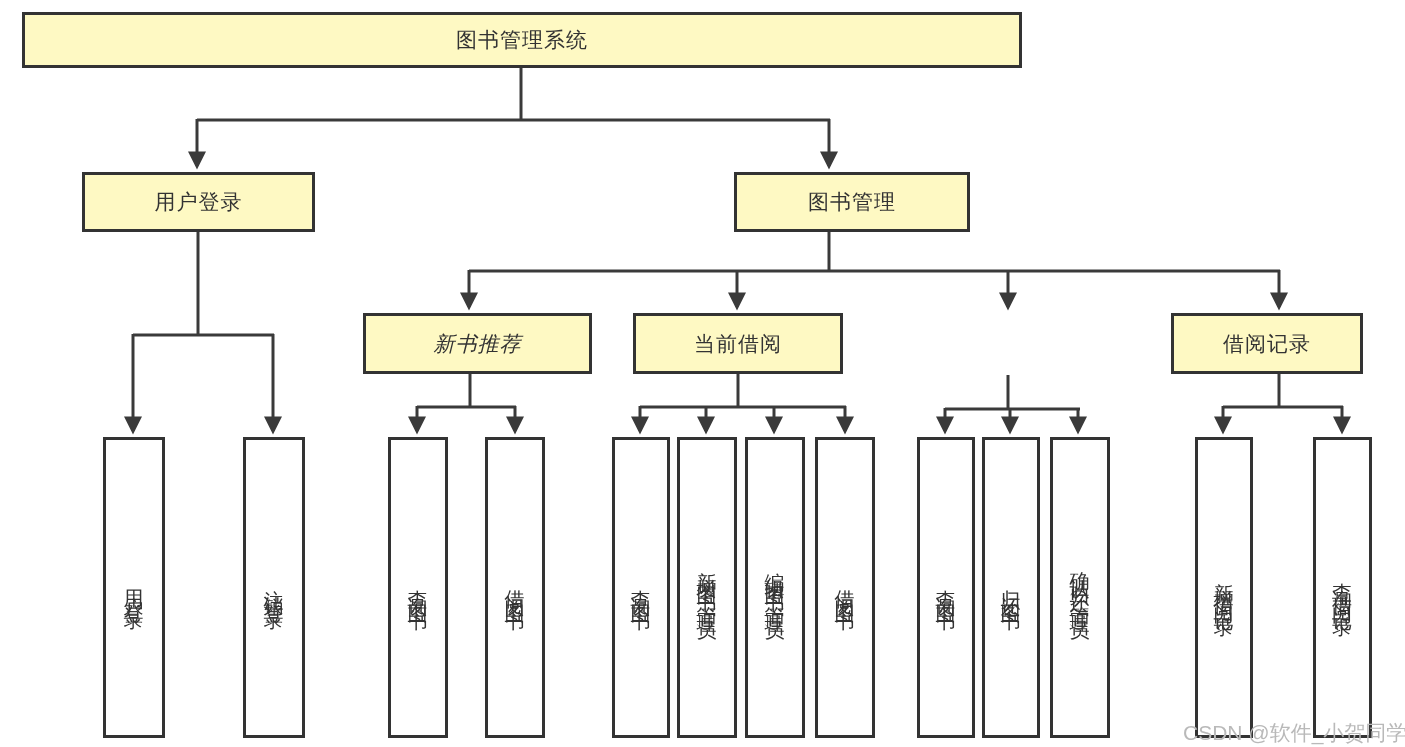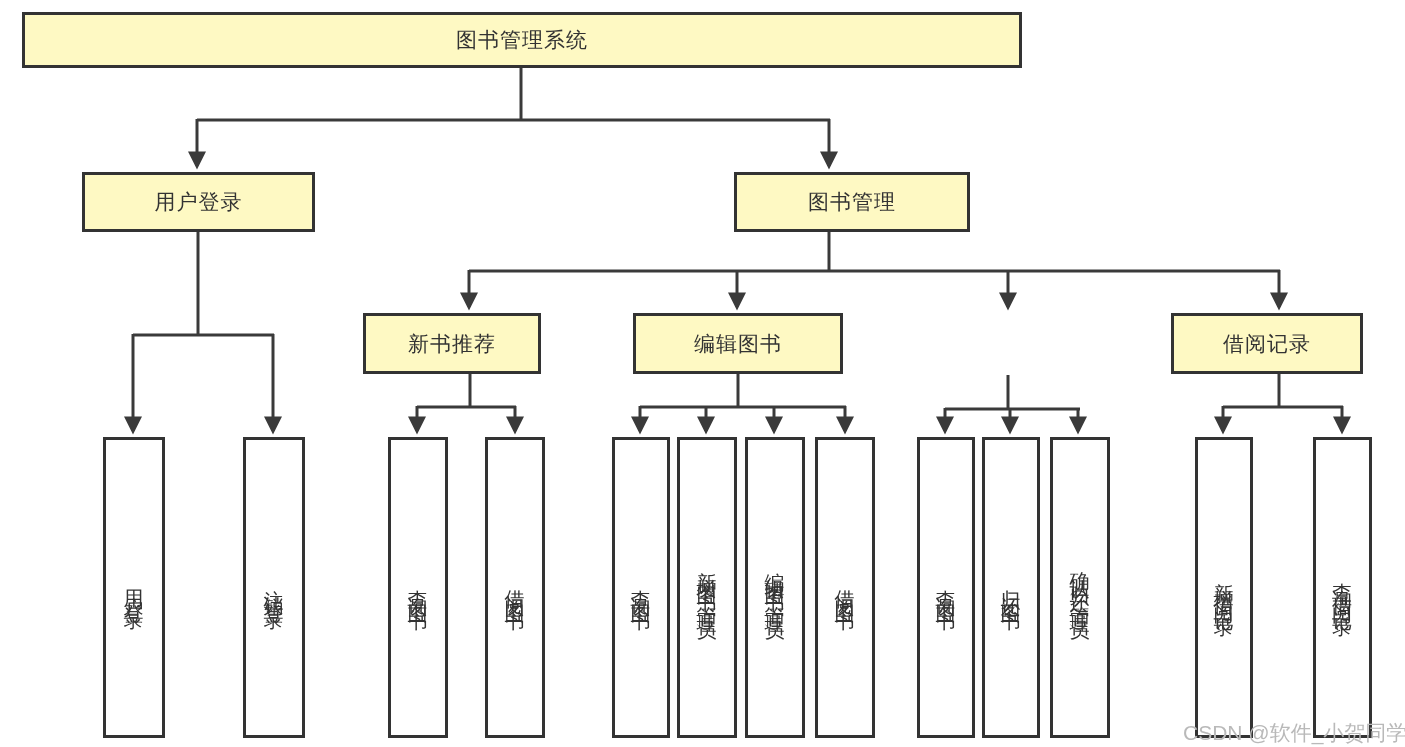--- a/index.html
+++ b/index.html
@@ -118,25 +118,25 @@
     <span>图书管理系统</span>
   </div>
 
   <div class="hbox" style="left:82px; top:172px; width:233px; height:60px;">
     <span>用户登录</span>
   </div>
   <div class="hbox" style="left:711px; top:172px; width:236px; height:60px;margin-left:23px;">
     <span>图书管理</span>
   </div>
 
-  <div class="hbox" style="left:363px; top:313px; width:178px; height:61px;">
+  <div class="hbox" style="left:363px; top:313px; width:229px; height:61px;font-style:italic;">
     <span>新书推荐</span>
   </div>
   <div class="hbox" style="left:633px; top:313px; width:210px; height:61px;">
-    <span>编辑图书</span>
+    <span>当前借阅</span>
   </div>
   <div class="hbox" style="left:1171px; top:313px; width:192px; height:61px;">
     <span>借阅记录</span>
   </div>
 
   <div class="leaf" style="left:103px; width:62px;">
     <span class="vtext">用户登录</span>
   </div>
   <div class="leaf" style="left:243px; width:62px;">
     <span class="vtext">注销登录</span>

